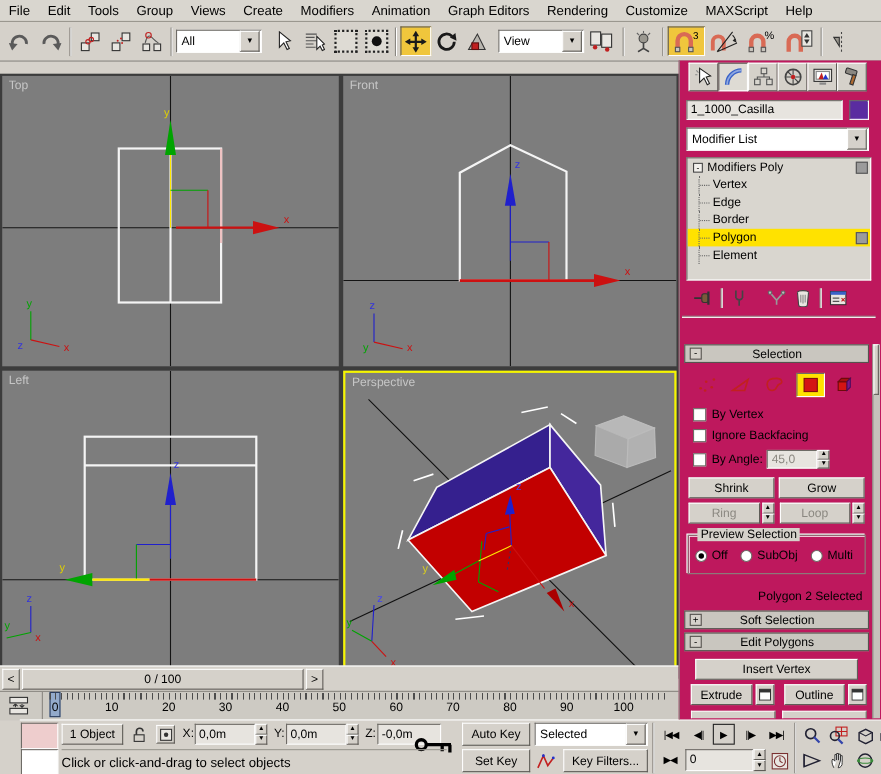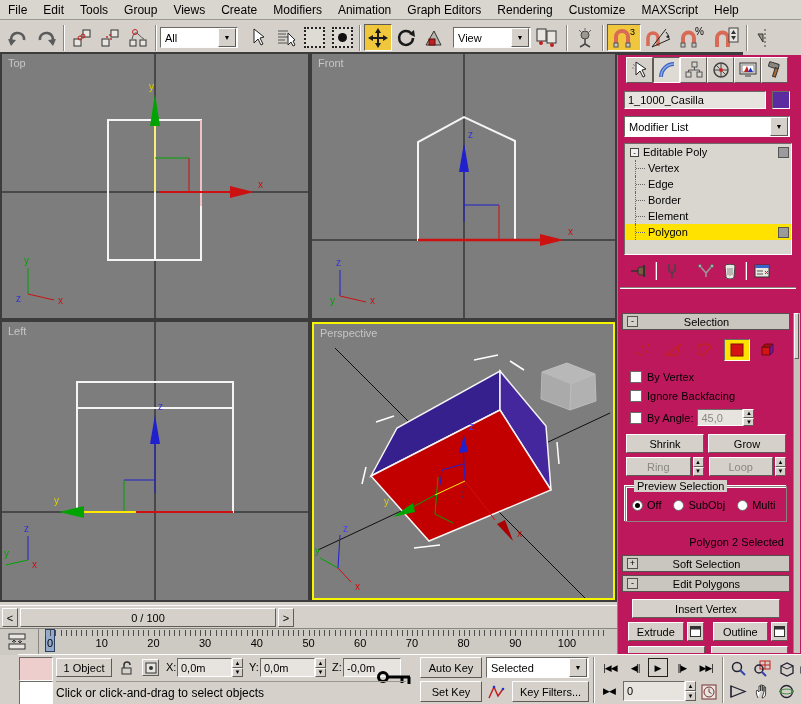--- a/index.html
+++ b/index.html
@@ -23,21 +23,21 @@
            display:flex;align-items:center;border-bottom:1px solid #8a8781}
   .tbtn{width:28px;height:27px;display:flex;align-items:center;justify-content:center;box-sizing:border-box}
   .tbtn.active{background:#f0c63c;border:1px solid;border-color:#5f5c57 #fdfdfd #fdfdfd #5f5c57}
   .tsep{width:1px;height:26px;background:#8a8781;border-right:1px solid #fff;margin:0 3px}
   .dd{height:21px;background:#fff;border:1px solid;border-color:#6e6b66 #fdfdfd #fdfdfd #6e6b66;
       display:flex;align-items:center;box-sizing:border-box}
   .dd .ddtxt{flex:1;padding:0 4px;white-space:nowrap;overflow:hidden}
   .dd .ddarrow{width:16px;height:17px;margin:1px;background:#d5d1ca;border:1px solid;
       border-color:#fdfdfd #5f5c57 #5f5c57 #fdfdfd;display:flex;align-items:center;justify-content:center;font-size:7px}
   
-  #vp-area{position:absolute;left:0;top:52px;width:743px;height:550px;background:#3c3c3c}
+  #vp-area{position:absolute;left:0;top:67px;width:743px;height:550px;background:#3c3c3c}
   .vp{position:absolute;background:#7d7d7d;overflow:hidden}
   .vp svg{position:absolute;left:0;top:0}
   .vplabel{position:absolute;left:6px;top:3px;color:#c6c6c6;z-index:2}
   #vp-persp{border:2px solid #f6f600}
   
   #slider-row{position:absolute;left:0;top:605px;width:617px;height:23px;background:#d5d1ca;
               border-top:1px solid #fdfdfd;display:flex;align-items:center}
   #trackbar{position:absolute;left:0;top:628px;width:617px;height:26px;background:#cdcac3;border-top:1px solid #8a8781}
   #ruler{position:absolute;left:38px;top:0;width:574px;height:25px;border-left:1px solid #8a8781}
   #ruler-ticks{position:absolute;left:6px;top:1px;width:560px;height:6px;
@@ -591,48 +591,48 @@
   <div style="position:absolute;left:154px;top:36px;width:18px;height:18px;background:#5a2ca0;border:1px solid;border-color:#6e6b66 #fdfdfd #fdfdfd #6e6b66;box-sizing:border-box"></div>
 
   <div class="dd" style="position:absolute;left:6px;top:61px;width:166px;height:21px">
     <span class="ddtxt">Modifier List</span>
     <span class="ddarrow">▼</span>
   </div>
 
   <div id="stack-list">
       <div class="stack-row">
         <span class="pm">-</span>
-        <span>Editable Poly</span>
+        <span>Modifiers Poly</span>
         <span class="sq"></span>
       </div>
       <div class="stack-row">
         <span class="vline"></span>
         <span class="hdot"></span>
         <span>Vertex</span>
       </div>
       <div class="stack-row">
         <span class="vline"></span>
         <span class="hdot"></span>
         <span>Edge</span>
       </div>
       <div class="stack-row">
         <span class="vline"></span>
         <span class="hdot"></span>
         <span>Border</span>
-      </div>
-      <div class="stack-row">
-        <span class="vline"></span>
-        <span class="hdot"></span>
-        <span>Element</span>
       </div>
       <div class="stack-row selected">
         <span class="vline"></span>
         <span class="hdot"></span>
         <span>Polygon</span>
         <span class="sq"></span>
+      </div>
+      <div class="stack-row">
+        <span class="vline"></span>
+        <span class="hdot"></span>
+        <span>Element</span>
       </div>
     </div>
 
   <div style="position:absolute;left:10px;top:204px;width:164px;height:24px;display:flex;align-items:center">
     <div class="btn" style="width:24px;height:22px">
       <svg width="18" height="14" viewBox="0 0 18 14">
           <line x1="0" y1="7" x2="7" y2="7" stroke="#333" stroke-width="1.5"></line>
           <rect x="7" y="3" width="6" height="8" rx="2" fill="#7a5a3a" stroke="#333"></rect>
           <line x1="13" y1="1" x2="13" y2="13" stroke="#333" stroke-width="2"></line>
         </svg>

